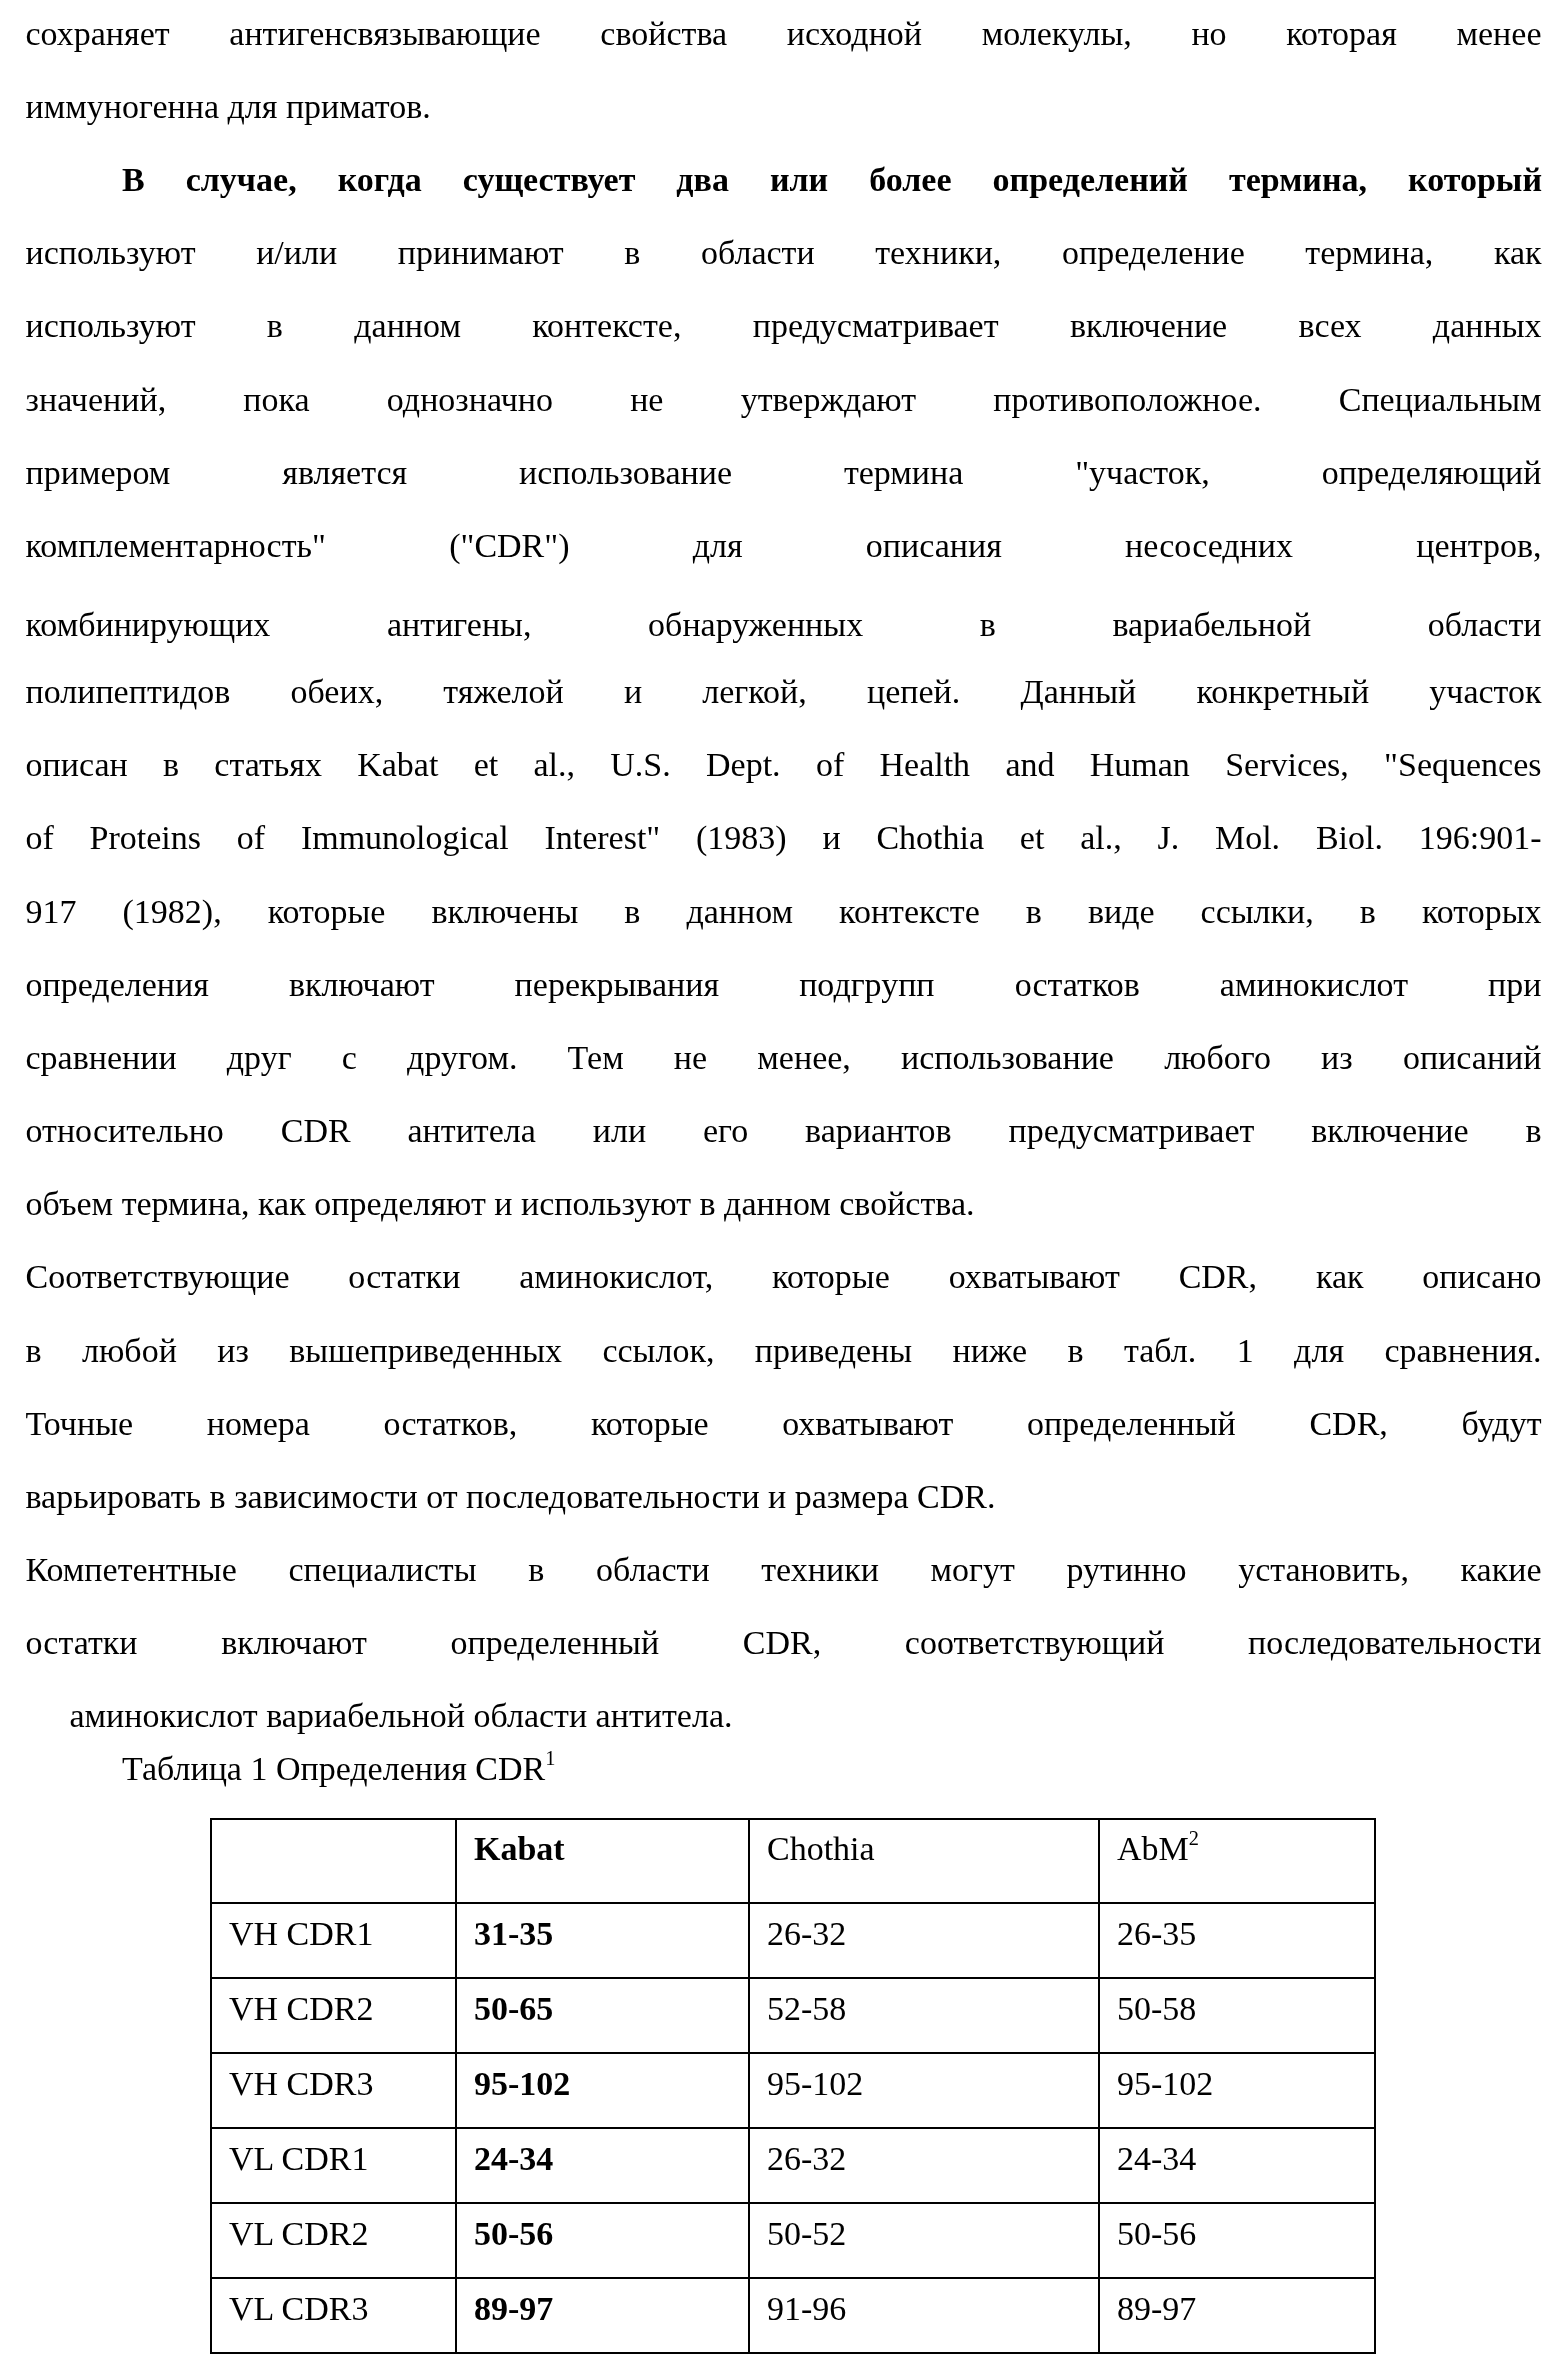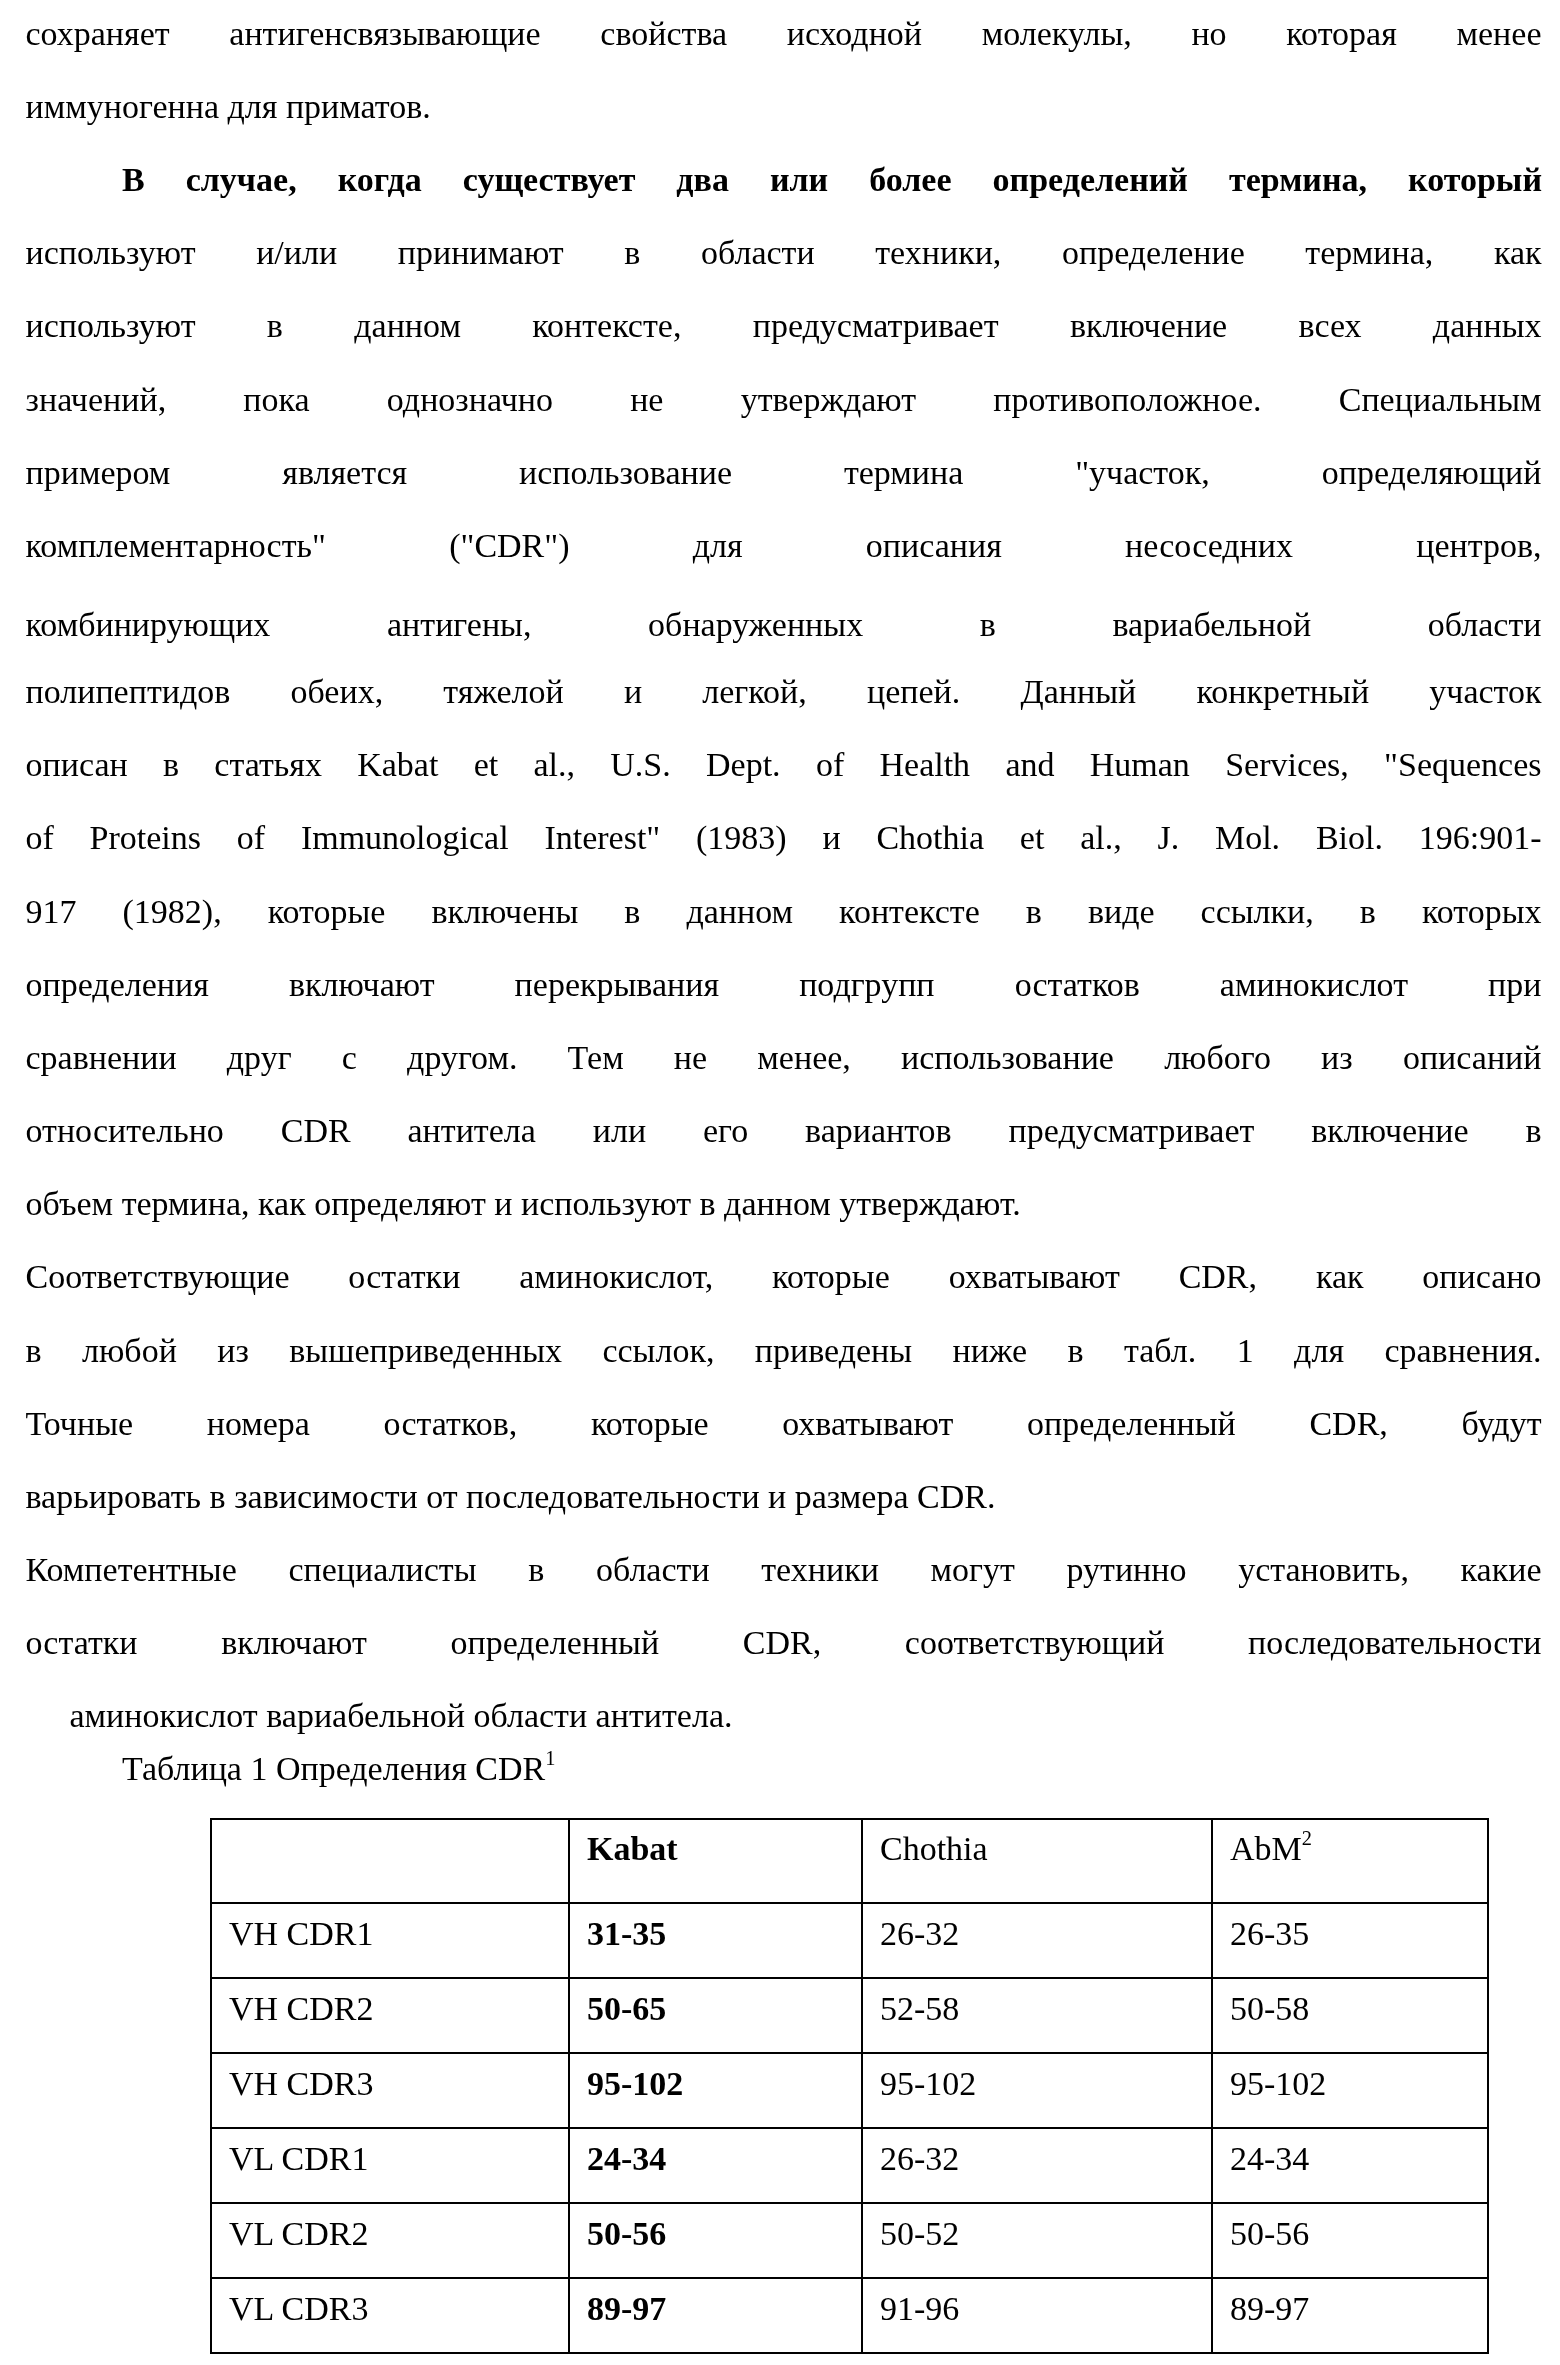--- a/index.html
+++ b/index.html
@@ -32,21 +32,21 @@
   }
   table.cdr td {
     border: 2.6px solid #000000;
     padding: 0 0 0 17px;
     vertical-align: top;
     box-sizing: border-box;
     white-space: nowrap;
   }
   table.cdr tr.head td { height: 84px; padding-top: 10.2px; }
   table.cdr tr.row td { height: 75px; padding-top: 11px; }
-  table.cdr td.c0 { width: 358px; margin-left: 40px; }
+  table.cdr td.c0 { width: 245px; margin-left: 40px; }
   table.cdr td.c1 { width: 293px; font-weight: bold; }
   table.cdr td.c2 { width: 350px; }
   table.cdr td.c3 { width: 276px; }
   table.cdr sup { font-size: 20.4px; vertical-align: 15.3px; line-height: 0; }
 </style>
 </head>
 <body>
 
 <div class="page">
   <div id="text-lines">
@@ -59,21 +59,21 @@
       <div class="line just" style="top: 452px;">примером является использование термина "участок, определяющий</div>
       <div class="line just" style="top: 525px;">комплементарность" ("CDR") для описания несоседних центров,</div>
       <div class="line just" style="top: 604px;">комбинирующих антигены, обнаруженных в вариабельной области</div>
       <div class="line just" style="top: 671px;">полипептидов обеих, тяжелой и легкой, цепей. Данный конкретный участок</div>
       <div class="line just" style="top: 744px;">описан в статьях Kabat et al., U.S. Dept. of Health and Human Services, "Sequences</div>
       <div class="line just" style="top: 817px;">of Proteins of Immunological Interest" (1983) и  Chothia et al., J. Mol. Biol. 196:901-</div>
       <div class="line just" style="top: 891px;">917 (1982), которые включены в данном контексте в виде ссылки, в которых</div>
       <div class="line just" style="top: 964px;">определения включают перекрывания подгрупп остатков аминокислот при</div>
       <div class="line just" style="top: 1037px;">сравнении друг с другом. Тем не менее, использование любого из описаний</div>
       <div class="line just" style="top: 1110px;">относительно CDR антитела или его вариантов предусматривает включение в</div>
-      <div class="line" style="top: 1183px;">объем термина, как определяют и используют в данном утверждают.</div>
+      <div class="line" style="top: 1183px;">объем термина, как определяют и используют в данном свойства.</div>
       <div class="line just" style="top: 1256px;">Соответствующие остатки аминокислот, которые охватывают CDR, как описано</div>
       <div class="line just" style="top: 1330px;">в любой из вышеприведенных ссылок, приведены ниже в табл. 1 для сравнения.</div>
       <div class="line just" style="top: 1403px;">Точные номера остатков, которые охватывают определенный CDR, будут</div>
       <div class="line" style="top: 1476px;">варьировать в зависимости от последовательности и размера CDR.</div>
       <div class="line just" style="top: 1549px;">Компетентные специалисты в области техники могут рутинно установить, какие</div>
       <div class="line just" style="top: 1622px;">остатки включают определенный CDR, соответствующий последовательности</div>
       <div class="line" style="top: 1695px; margin-left: 44px;">аминокислот вариабельной области антитела.</div>
     </div>
 
   <div class="caption" style="top:1748px;">

